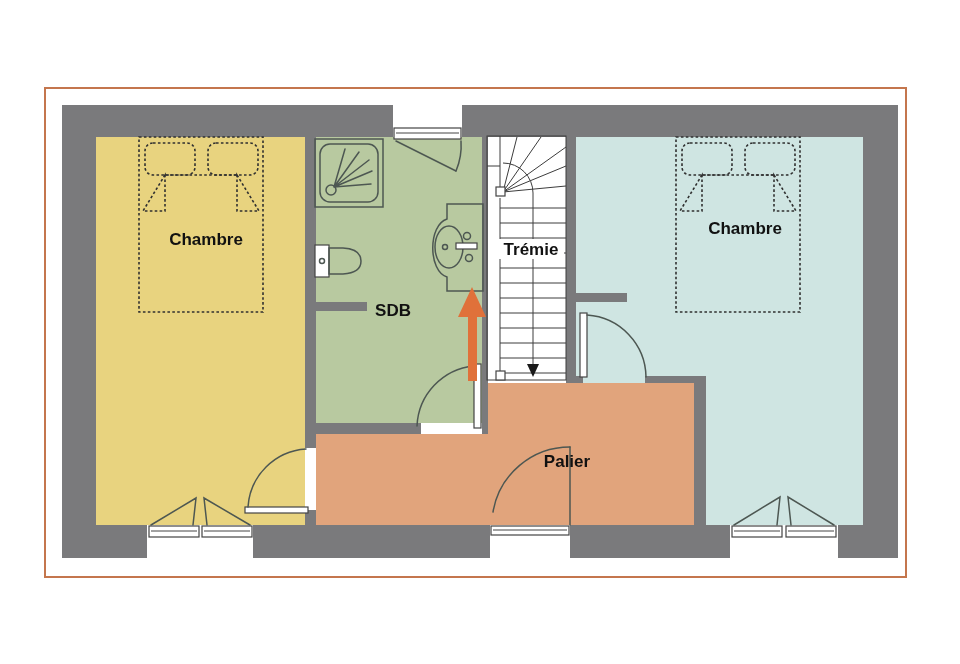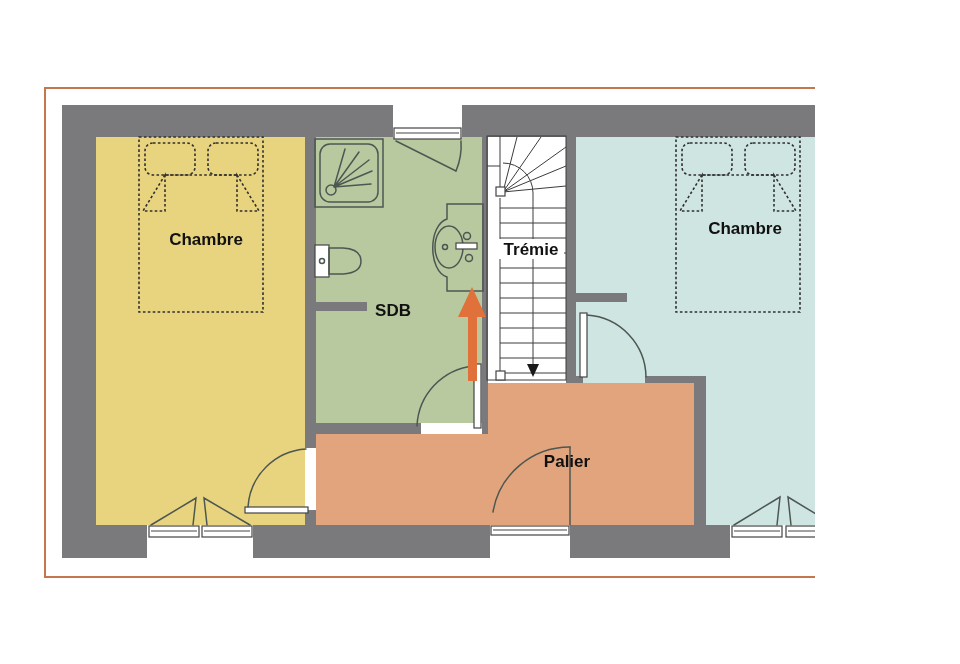--- a/index.html
+++ b/index.html
@@ -1,16 +1,16 @@
 <!DOCTYPE html>
 <html><head>
 <meta charset="utf-8">
 <style>
   html,body{margin:0;padding:0;background:#ffffff;}
-  .stage{position:relative;width:815px;height:664px;background:#fff;overflow:hidden;}
+  .stage{position:relative;width:960px;height:664px;background:#fff;overflow:hidden;}
   svg{display:block;}
   text.lbl{
     font-family:"Liberation Sans", sans-serif;
     font-weight:bold;
     font-size:17px;
     text-anchor:middle;
   }
   .dash{fill:none;stroke-width:1.6;stroke-dasharray:2.6 2.3;}
   .sym{fill:none;stroke-width:1.5;stroke-linecap:round;}
   .thin{fill:none;stroke-width:1;}

